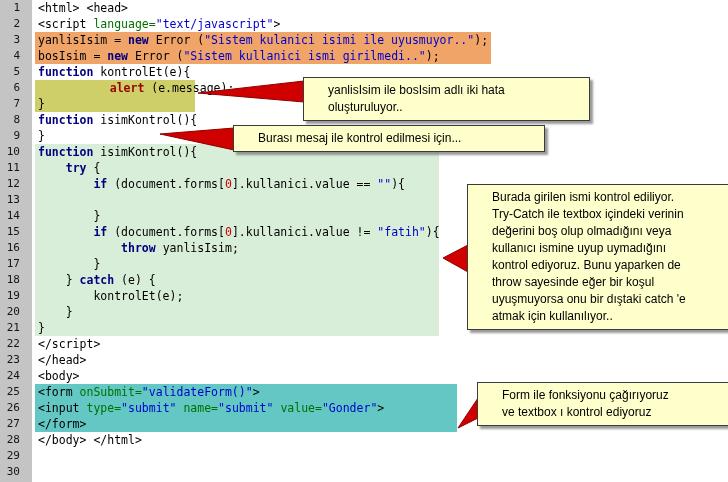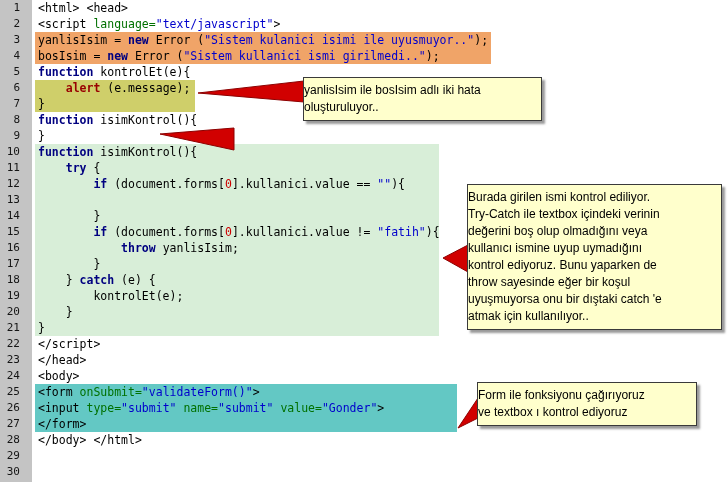--- a/index.html
+++ b/index.html
@@ -23,27 +23,27 @@
   .hl-orange{width:456px;background:var(--hl-orange,#f0a468);}
   .hl-khaki{width:160px;background:var(--hl-khaki,#cfcf6a);}
   .hl-green{width:404px;background:var(--hl-green,#d8eed8);}
   .hl-teal{width:422px;background:var(--hl-teal,#63c8c4);}
   .tokens{position:relative;z-index:1;text-align:center;}
   .tok-t{color:#000000;}
   .tok-k{color:var(--kw,#000080);font-weight:bold;}
   .tok-s{color:var(--str,#0000cc);}
   .tok-n{color:var(--num,#cc0000);}
   .tok-a{color:var(--attr,#007000);}
-  .tok-f{color:var(--fn,#990000);font-weight:bold;}
+  .tok-f{color:var(--fn,#990000);font-weight:bold;margin-left:44px;}
   .arrows{position:absolute;left:0;top:0;z-index:2;pointer-events:none;}
   .arrow{fill:var(--arrow-red,#d10000);stroke:#8c0000;stroke-width:1;}
   .callout{
     position:absolute;z-index:3;background:var(--callout-bg,#ffffcc);
     border:1px solid #3a3a3a;box-shadow:3px 3px 2px rgba(120,120,120,.75);
-    padding:4px 0;font-size:12px;line-height:17px;color:#000;
+    padding:4px 24px;font-size:12px;line-height:17px;color:#000;
     white-space:pre-line;
   }
 </style>
 </head>
 <body>
 
 <div class="screen">
 
   <div class="editor">
     <div class="gutter">
@@ -113,20 +113,21 @@
   <svg class="arrows" width="728" height="482" viewBox="0 0 728 482">
     <polygon class="arrow" points="198,93 304,81 304,102"></polygon>
     <polygon class="arrow" points="160,134 234,128 234,150"></polygon>
     <polygon class="arrow" points="443,258 468,245 468,272"></polygon>
     <polygon class="arrow" points="458,428 478,398 478,418"></polygon>
   </svg>
 
   <div class="callout" style="left:303px;top:77px;width:237px">yanlisIsim ile bosIsim adlı iki hata
 oluşturuluyor..</div>
 
+  <div class="callout" style="left:233px;top:125px;width:262px">Burası mesaj ile kontrol edilmesi için...</div>
 
   <div class="callout" style="left:467px;top:184px;width:253px">Burada girilen ismi kontrol ediliyor.
 Try-Catch ile textbox içindeki verinin
 değerini boş olup olmadığını veya
 kullanıcı ismine uyup uymadığını
 kontrol ediyoruz. Bunu yaparken de
 throw sayesinde eğer bir koşul
 uyuşmuyorsa onu bir dıştaki catch 'e
 atmak için kullanılıyor..</div>
 

